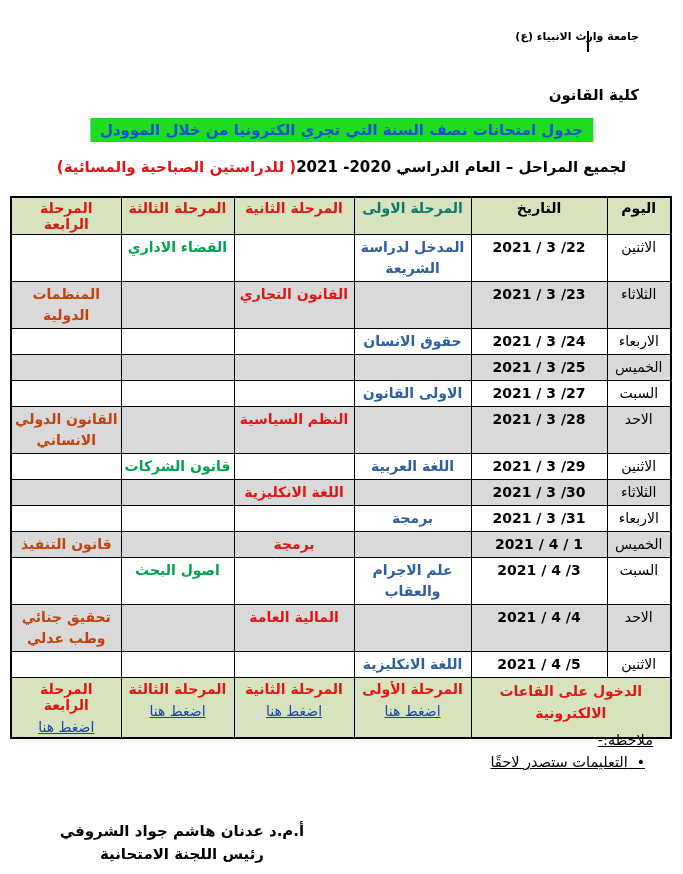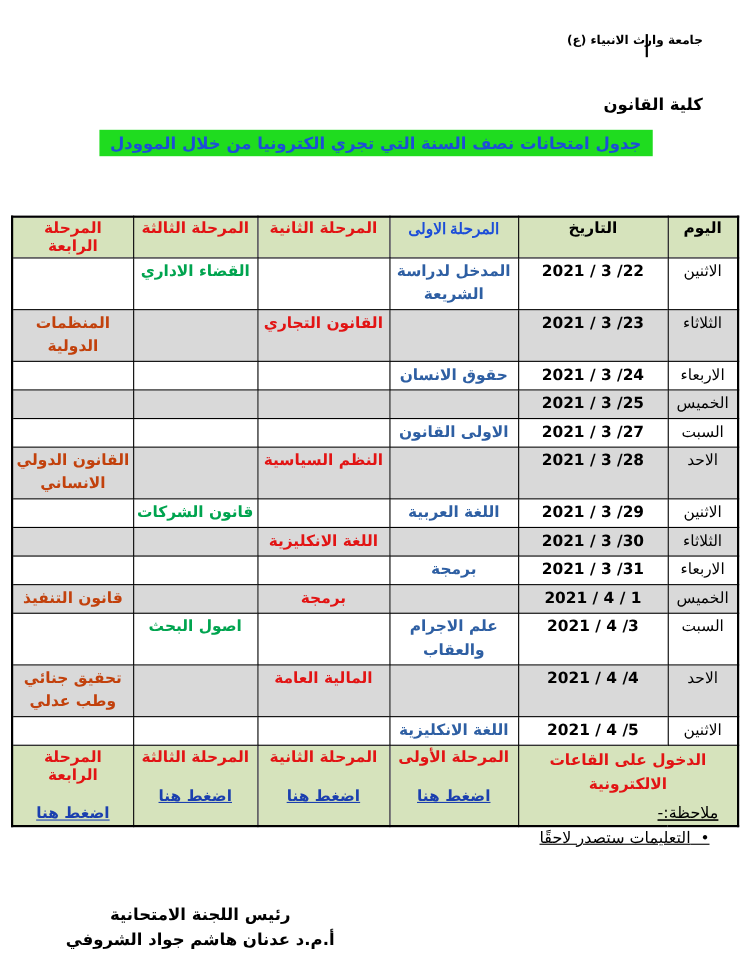--- a/index.html
+++ b/index.html
@@ -32,38 +32,38 @@
   col.c-day{width:64px}col.c-date{width:136px}col.c-s1{width:117px}
   col.c-s2{width:120px}col.c-s3{width:113px}col.c-s4{width:110px}
   table.sched thead th{height:24px;font-size:14px;font-weight:bold;}
   table.sched tbody td{height:21px;font-size:14px;line-height:21px;}
   tr.tall td{height:46px;}
   .cell-day{font-weight:normal;font-size:13.5px;}
   .cell-date{font-weight:bold;font-size:14.5px;}
   .cell-s1,.cell-s2,.cell-s3,.cell-s4{font-weight:bold;font-size:14px;line-height:21px;}
   table.sched tfoot td{height:50px;font-size:14px;}
   .f-stage{font-weight:bold;margin-top:1px;}
-  .f-link{font-weight:bold;text-decoration:underline;display:inline-block;margin-top:19px;cursor:pointer;}
+  .f-link{font-weight:normal;text-decoration:underline;display:inline-block;margin-top:6px;cursor:pointer;}
   .f-access{font-weight:bold;line-height:22px;}
   
   .notes{position:absolute;top:732px;right:30px;font-size:14.5px;text-decoration:underline;}
   .notes-heading{text-decoration:underline;margin-bottom:6px;}
   .note-item{padding-right:8px;}
   .note-item::before{content:"\2022\00a0\00a0";font-size:14px;}
   .signature{
     position:absolute;top:820px;left:32px;width:300px;text-align:center;
     font-weight:bold;font-size:15px;line-height:1.55;
   }
 </style>
 <style>
     .banner{background:#1FDC1F;color:#1d4ed8;}
     #subtitle-red{color:#E21414;}
     table.sched thead th, table.sched tfoot td{background:#D6E3BC;}
     tr.shaded td{background:#D9D9D9;}
-    .h-s1{color:#1d4ed8;font-family:Liberation Serif, serif;}
+    .h-s1{color:#0f766e;}
     .h-s2,.h-s3,.h-s4{color:#E21414;}
     .cell-s1{color:#2E5FA3;}
     .cell-s2{color:#E21414;}
     .cell-s3{color:#00A44F;}
     .cell-s4{color:#c2410c;}
     .f-stage,.f-access{color:#E21414;}
     .f-link{color:#1B3FAF;}
   </style></head>
 <body>
 
@@ -71,20 +71,23 @@
 
   <div class="university">
     <span>جامعة وارث الانبياء (ع)</span>
   </div>
   <span class="caret" style="position:absolute;top:31px;left:586px;"></span>
 
   <div class="college">كلية القانون</div>
 
   <div class="banner">جدول امتحانات نصف السنة التي تجري الكترونيا من خلال الموودل</div>
 
+  <div class="subtitle">
+    <span>لجميع المراحل – العام الدراسي 2020-  2021</span><span id="subtitle-red">( للدراستين الصباحية والمسائية)</span>
+  </div>
 
   <div class="tbl-wrap">
     <table class="sched">
       <colgroup>
         <col class="c-day">
           <col class="c-date">
           <col class="c-s1">
           <col class="c-s2">
           <col class="c-s3">
           <col class="c-s4">
@@ -230,17 +233,17 @@
       </tfoot>
     </table>
   </div>
 
   <div class="notes">
     <div class="notes-heading">ملاحظة:-</div>
     <div class="note-item">التعليمات ستصدر لاحقًا</div>
   </div>
 
   <div class="signature">
+    <div>أ.م.د عدنان هاشم جواد الشروفي</div>
     <div>رئيس اللجنة الامتحانية</div>
-    <div>أ.م.د عدنان هاشم جواد الشروفي</div>
   </div>
 
 </div>
 
 </body></html>

